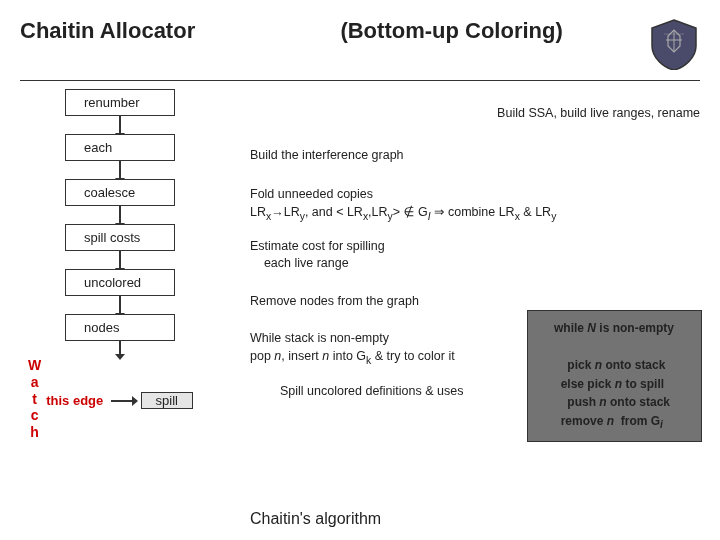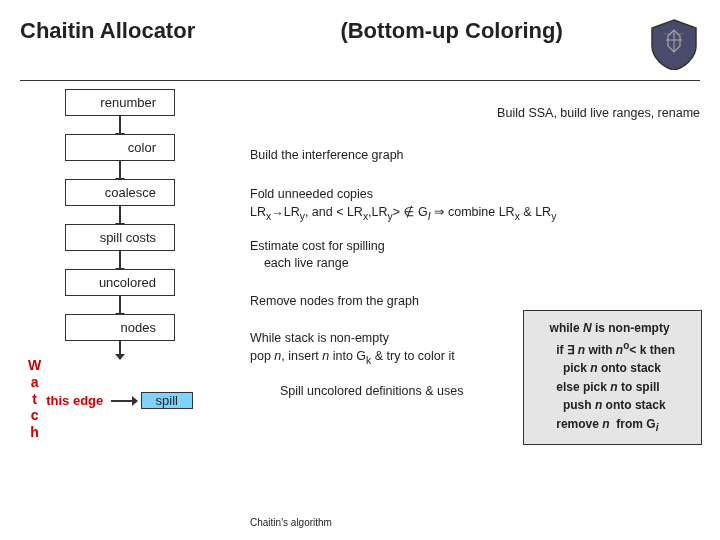--- a/index.html
+++ b/index.html
@@ -55,21 +55,21 @@
       align-items: center;
       width: 200px;
       flex-shrink: 0;
       position: relative;
     }
 
     .flow-box {
       border: 1.5px solid #333;
       padding: 5px 18px;
       min-width: 110px;
-      text-align: right;
+      text-align: left;
       background: #fff;
       font-size: 13px;
       color: #222;
       position: relative;
       z-index: 2;
     }
 
     .flow-arrow {
       width: 2px;
       height: 18px;
@@ -128,21 +128,21 @@
     
     .right-box {
       position: absolute;
       right: 18px;
       top: 310px;
       border: 1.5px solid #333;
       padding: 8px 26px;
       font-size: 12px;
       color: #222;
       line-height: 1.55;
-      background: #e5e5e5;
+      background: #737373;
       min-width: 175px;
     }
 
     
     .watch-label {
       position: absolute;
       left: 22px;
       top: 368px;
       display: flex;
       flex-direction: column;
@@ -167,21 +167,21 @@
       font-size: 13px;
       font-weight: bold;
       margin-right: 8px;
     }
 
     
     .spill-box {
       border: 1.5px solid #333;
       padding: 0 14px;
       font-size: 13px;
-      background: #7dd3fc;
+      background: #e5e5e5;
       color: #222;
     }
 
     
     .horiz-arrow {
       width: 22px;
       height: 2px;
       background: #333;
       position: relative;
       flex-shrink: 0;
@@ -195,21 +195,21 @@
       border-top: 5px solid transparent;
       border-bottom: 5px solid transparent;
       border-left: 6px solid #333;
     }
 
     
     .bottom-text {
       position: absolute;
       bottom: 12px;
       left: 250px;
-      font-size: 10px;
+      font-size: 16px;
       color: #222;
     }
 
     
     .header-line {
       border: none;
       border-top: 1.5px solid #333;
       width: 100%;
       margin-bottom: 8px;
     }
@@ -244,21 +244,21 @@
 
   <hr class="header-line">
 
   <div style="display:flex; flex-direction:row; margin-top:4px;">
 
     <div class="flowchart-col">
 
       <div class="flow-box">renumber</div>
       <div class="flow-arrow"></div>
 
-      <div class="flow-box">color</div>
+      <div class="flow-box">each</div>
       <div class="flow-arrow"></div>
 
       <div class="flow-box">coalesce</div>
       <div class="flow-arrow"></div>
 
       <div class="flow-box">spill costs</div>
       <div class="flow-arrow"></div>
 
       <div class="flow-box">uncolored</div>
       <div class="flow-arrow"></div>
@@ -323,21 +323,21 @@
 
       <div style="margin-top:10px; padding-left:30px;">
         <span class="desc-text">Spill uncolored definitions &amp; uses</span>
       </div>
 
     </div>
   </div>
 
   <div class="right-box">
     <span><b>while <span style="font-style:italic;">N</span> is non-empty</b></span><br>
-    <span>&nbsp;&nbsp;<b>if ∃ <span style="font-style:italic;">n</span> with <span style="font-style:italic;">n</span><sup>o</sup>&lt; k then</b></span><br>
+    <br>
     <span>&nbsp;&nbsp;&nbsp;&nbsp;<b>pick <span style="font-style:italic;">n</span> onto stack</b></span><br>
     <span>&nbsp;&nbsp;<b>else pick <span style="font-style:italic;">n</span> to spill</b></span><br>
     <span>&nbsp;&nbsp;&nbsp;&nbsp;<b>push <span style="font-style:italic;">n</span> onto stack</b></span><br>
     <span>&nbsp;&nbsp;<b>remove <span style="font-style:italic;">n</span>&nbsp; from G<sub><span style="font-style:italic;">i</span></sub></b></span>
   </div>
 
   <div class="bottom-text">
     <span>Chaitin's algorithm</span>
   </div>
 

